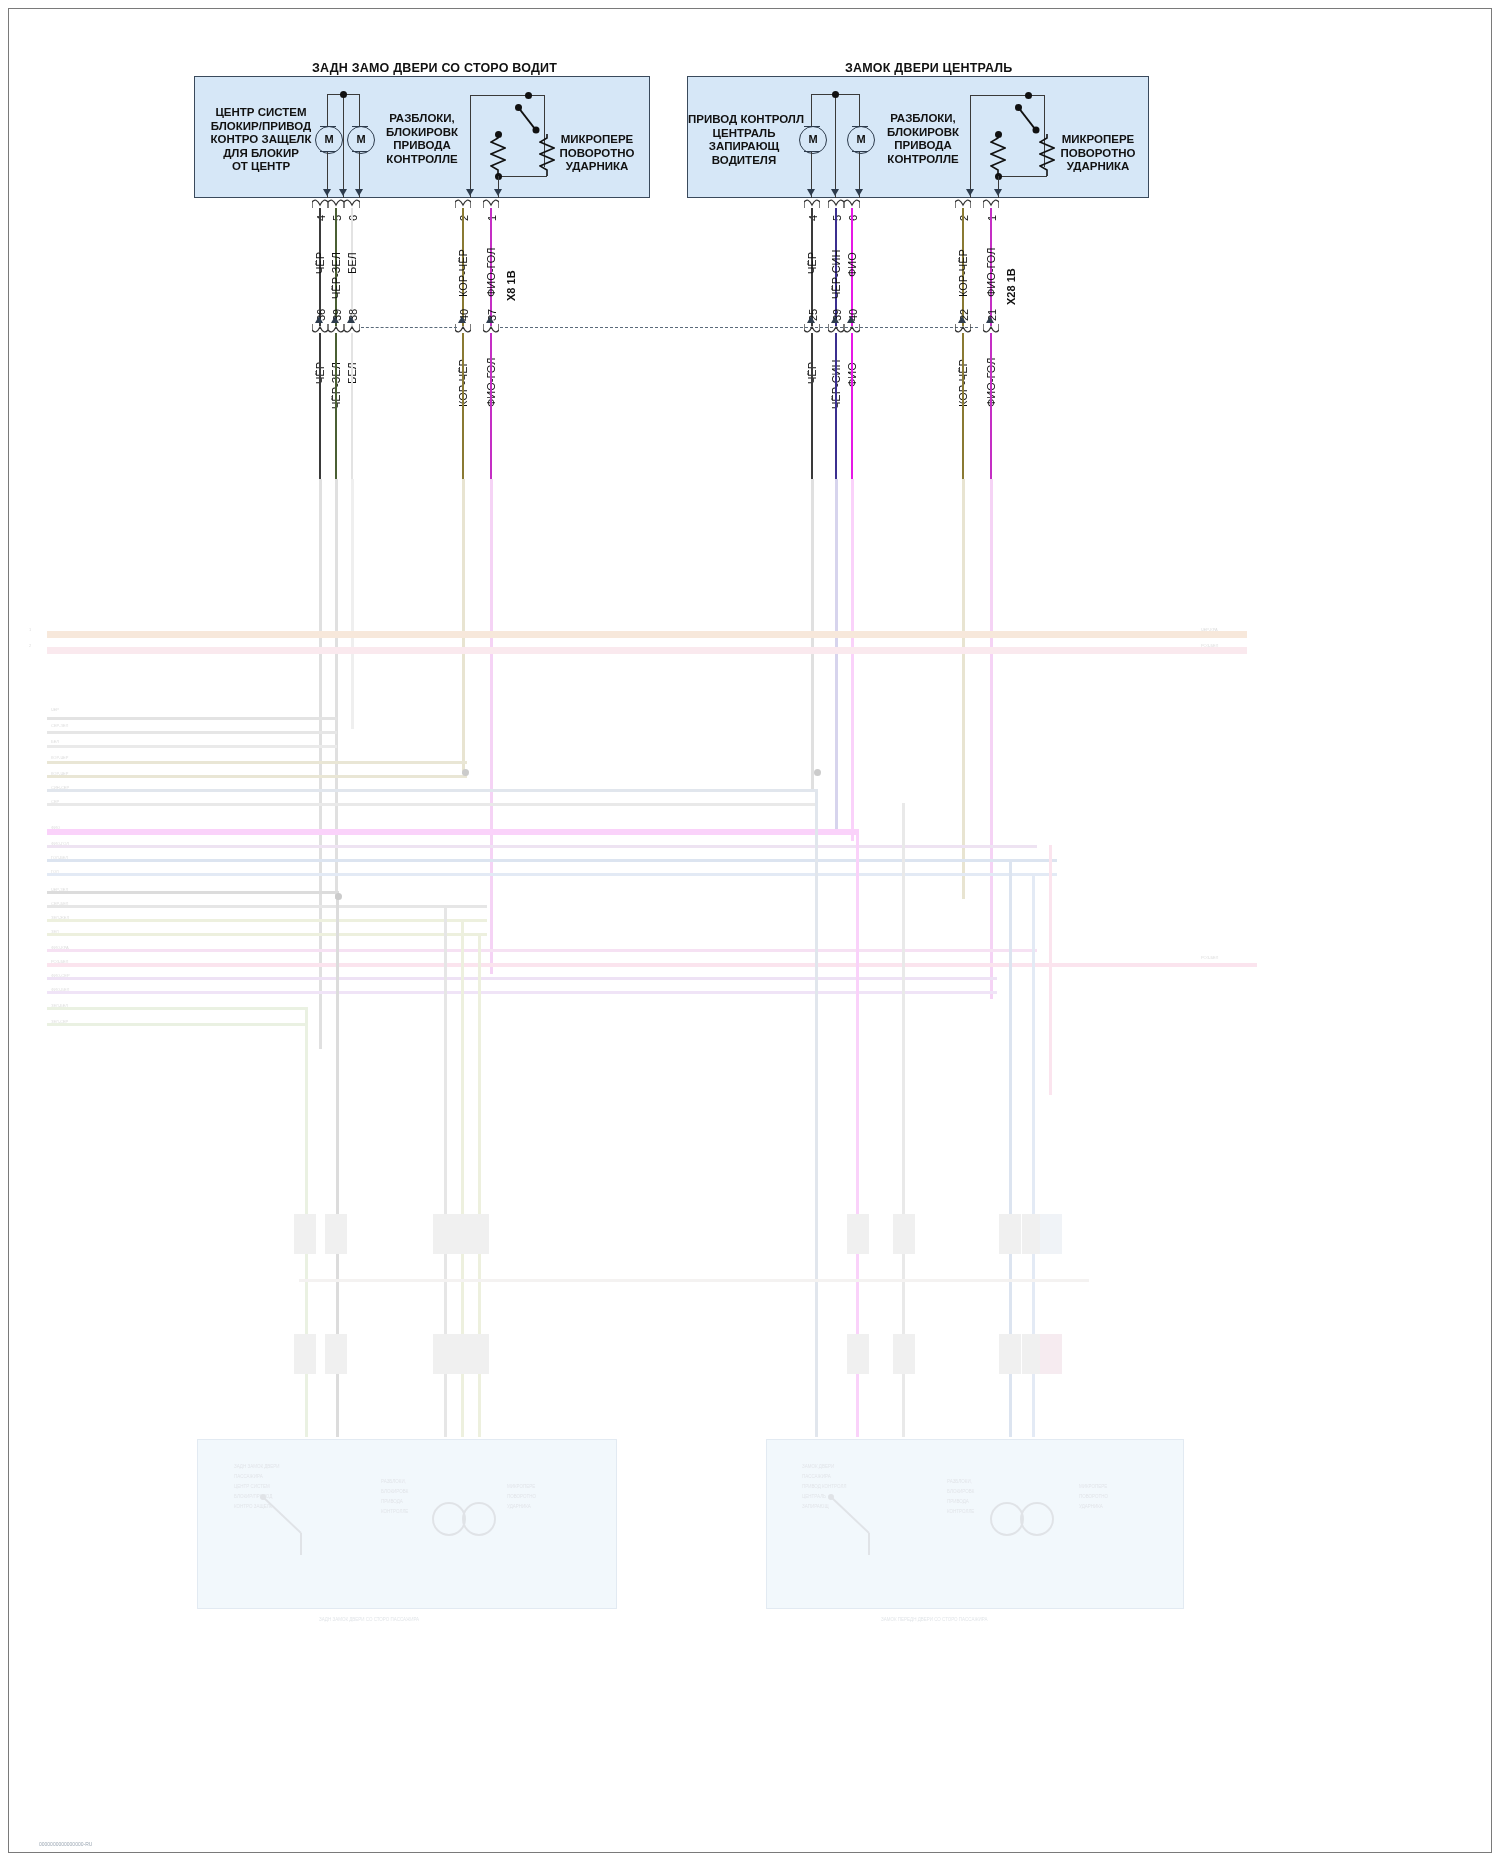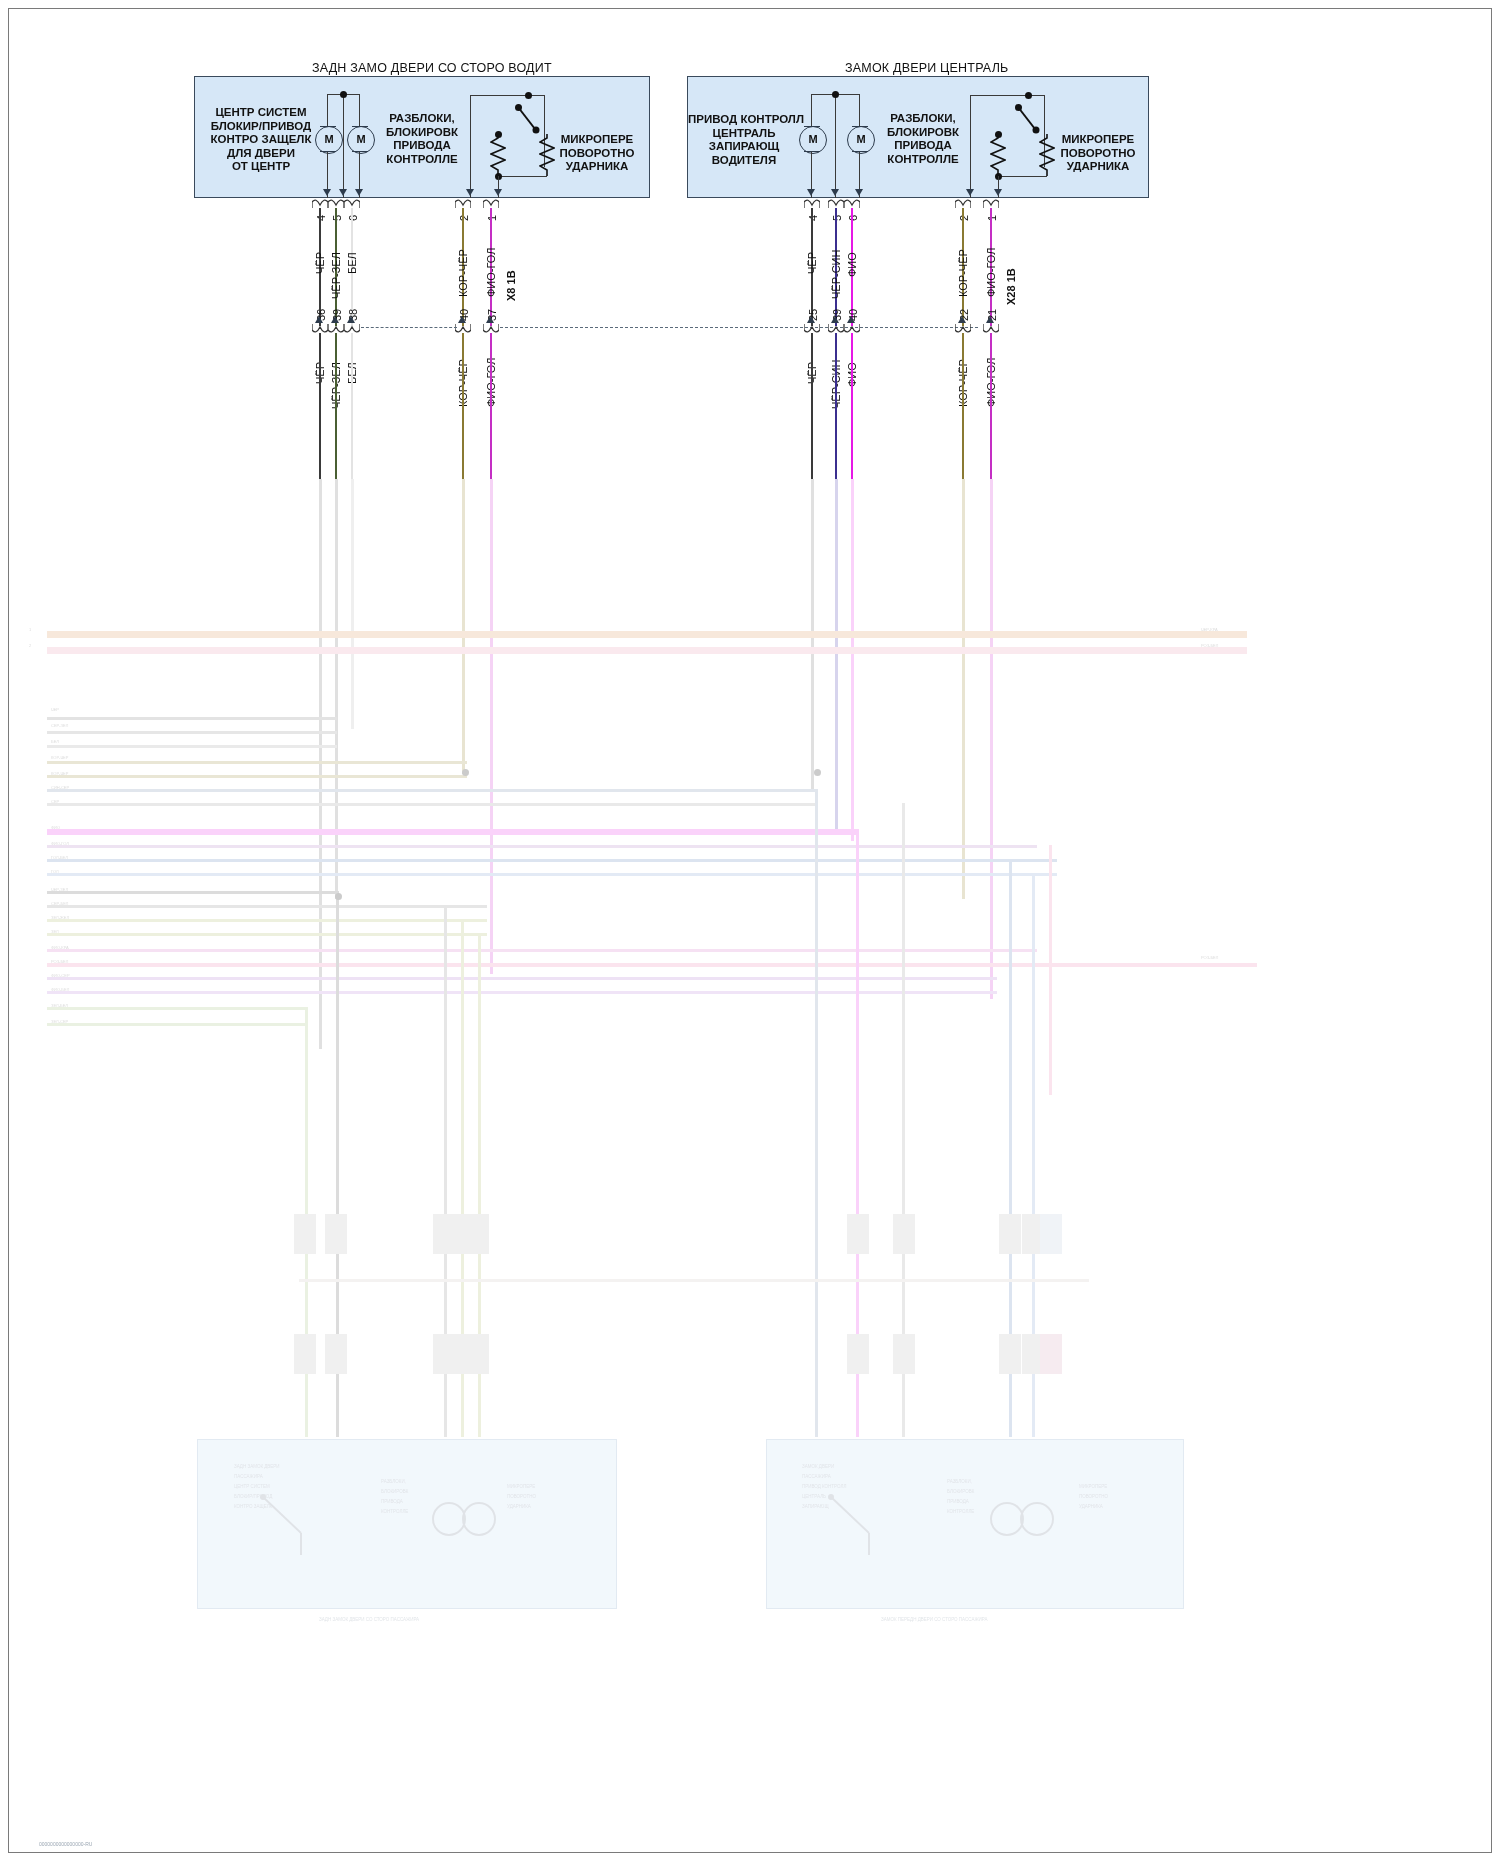--- a/index.html
+++ b/index.html
@@ -1,20 +1,20 @@
 <!DOCTYPE html>
 <html><head>
 <meta charset="utf-8">
 <style>
   html,body{margin:0;padding:0;background:#b9b9b9;}
   body{font-family:"Liberation Sans",sans-serif;}
   .page{position:relative;width:1500px;height:1861px;background:#ffffff;overflow:hidden;}
   .sheet{position:absolute;left:8px;top:8px;width:1484px;height:1845px;background:#fff;border:1px solid #7a7a7a;box-sizing:border-box;}
   .blk{position:absolute;background:#d6e7f7;border:1.5px solid #3a4a5c;box-sizing:border-box;}
-  .blk-title{position:absolute;font-size:12.5px;font-weight:normal;color:#111;letter-spacing:.2px;white-space:nowrap;}
+  .blk-title{position:absolute;font-size:12.5px;font-weight:bold;color:#111;letter-spacing:.2px;white-space:nowrap;}
   .ctext{position:absolute;font-size:11.5px;font-weight:bold;color:#111;line-height:13.5px;text-align:center;white-space:nowrap;}
   .vline{position:absolute;width:0;border-left-width:1.6px;border-left-style:solid;}
   .hline{position:absolute;height:0;border-top-width:1.6px;border-top-style:solid;}
   .motor{position:absolute;width:26px;height:26px;border:1.5px solid #2d3b4c;border-radius:50%;background:#d6e7f7;
          font-size:11px;font-weight:bold;color:#111;text-align:center;line-height:25px;}
   .dot{position:absolute;width:7px;height:7px;border-radius:50%;background:#111;}
   .arrow{position:absolute;width:0;height:0;border-left:4px solid transparent;border-right:4px solid transparent;border-top:7px solid #2d3b4c;}
   .vlabel{position:absolute;font-size:11px;color:#111;white-space:nowrap;
           transform:rotate(-90deg);transform-origin:0 0;font-weight:normal;}
   .vlabel-b{font-weight:bold;}
@@ -32,21 +32,21 @@
 <div class="page">
  <div class="sheet">
 
   <div class="blk-title" style="left:303px;top:52px;">ЗАДН ЗАМО ДВЕРИ СО СТОРО ВОДИТ</div>
   <div class="blk" style="left:185px;top:67px;width:456px;height:122px;"></div>
 
   <div class="ctext" style="left:197px;top:97px;width:110px;">
     <div>ЦЕНТР СИСТЕМ</div>
     <div>БЛОКИР/ПРИВОД</div>
     <div>КОНТРО ЗАЩЕЛК</div>
-    <div>ДЛЯ ДВЕРИ</div>
+    <div>ДЛЯ БЛОКИР</div>
     <div>ОТ ЦЕНТР</div>
   </div>
 
   <div class="motor" style="left:306px;top:117px;">M</div>
   <div class="motor" style="left:338px;top:117px;">M</div>
 
   <div class="hline" style="left:311px;top:117px;width:16px;border-color:#2d3b4c;"></div>
   <div class="hline" style="left:311px;top:142px;width:16px;border-color:#2d3b4c;"></div>
   <div class="hline" style="left:343px;top:117px;width:16px;border-color:#2d3b4c;"></div>
   <div class="hline" style="left:343px;top:142px;width:16px;border-color:#2d3b4c;"></div>

